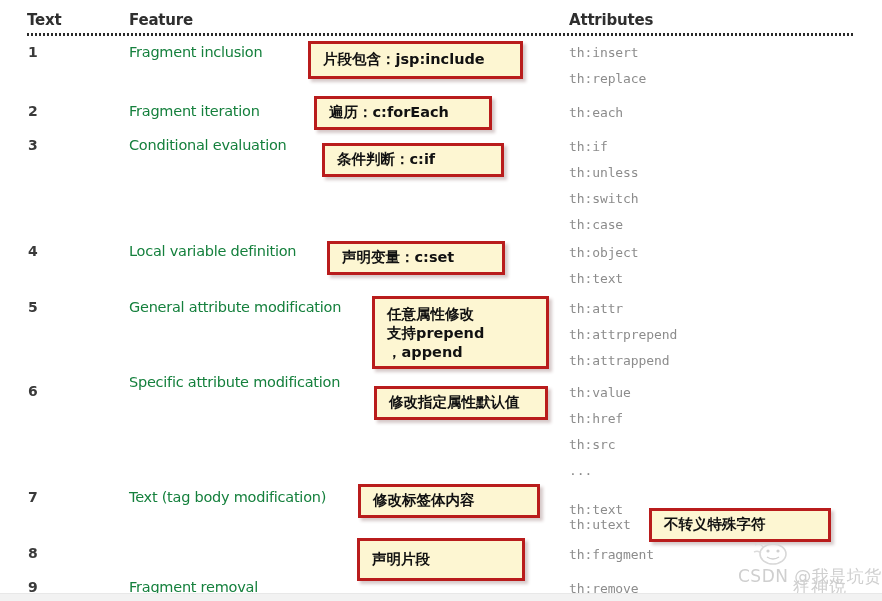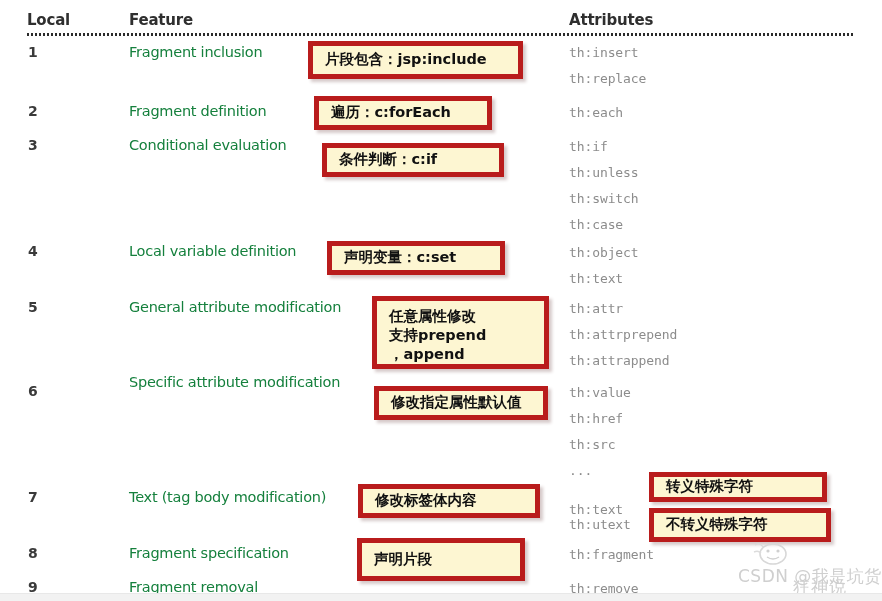--- a/index.html
+++ b/index.html
@@ -81,21 +81,21 @@
     color: #8c8c8c;
     white-space: nowrap;
     letter-spacing: -0.1px;
   }
 
   
   .callout {
     position: absolute;
     box-sizing: border-box;
     background: #fdf6d2;
-    border: 5px solid #b91c1c;
+    border: 3px solid #b91c1c;
     box-shadow: 3px 3px 3px rgba(120, 80, 80, 0.30);
     display: flex;
     align-items: center;
     font-family: "DejaVu Sans", "Liberation Sans", sans-serif;
     font-weight: bold;
     font-size: 14.5px;
     color: #111111;
     line-height: 1.22;
     padding: 2px 12px;
     white-space: pre-line;
@@ -133,43 +133,42 @@
     top: 540px;
     width: 36px;
     height: 26px;
   }
 </style>
 </head>
 <body>
 
 <div id="page">
 
-  <div class="col-head" id="head-order">Local</div>
+  <div class="col-head" id="head-order">Text</div>
   <div class="col-head" id="head-feature">Feature</div>
   <div class="col-head" id="head-attrs">Attributes</div>
   <div class="head-rule"></div>
 
   <div class="order-cell" style="top:44px;">1</div>
   <div class="order-cell" style="top:103px;">2</div>
   <div class="order-cell" style="top:137px;">3</div>
   <div class="order-cell" style="top:243px;">4</div>
   <div class="order-cell" style="top:299px;">5</div>
   <div class="order-cell" style="top:383px;">6</div>
   <div class="order-cell" style="top:489px;">7</div>
   <div class="order-cell" style="top:545px;">8</div>
   <div class="order-cell" style="top:579px;">9</div>
 
   <div class="feature-cell" style="top:44px;">Fragment inclusion</div>
-  <div class="feature-cell" style="top:103px;">Fragment definition</div>
+  <div class="feature-cell" style="top:103px;">Fragment iteration</div>
   <div class="feature-cell" style="top:137px;">Conditional evaluation</div>
   <div class="feature-cell" style="top:243px;">Local variable definition</div>
   <div class="feature-cell" style="top:299px;">General attribute modification</div>
   <div class="feature-cell" style="top:374px;">Specific attribute modification</div>
   <div class="feature-cell" style="top:489px;">Text (tag body modification)</div>
-  <div class="feature-cell" style="top:545px;">Fragment specification</div>
   <div class="feature-cell" style="top:579px;">Fragment removal</div>
 
   <div class="attr-cell" style="top:45px;">th:insert</div>
   <div class="attr-cell" style="top:71px;">th:replace</div>
 
   <div class="attr-cell" style="top:105px;">th:each</div>
 
   <div class="attr-cell" style="top:139px;">th:if</div>
   <div class="attr-cell" style="top:165px;">th:unless</div>
   <div class="attr-cell" style="top:191px;">th:switch</div>
@@ -203,21 +202,20 @@
   <div class="callout" style="left:327px; top:241px; width:178px; height:34px;">声明变量：c:set</div>
 
   <div class="callout multiline" style="left:372px; top:296px; width:177px; height:73px;">任意属性修改
 支持prepend
 ，append</div>
 
   <div class="callout" style="left:374px; top:386px; width:174px; height:34px;">修改指定属性默认值</div>
 
   <div class="callout" style="left:358px; top:484px; width:182px; height:34px;">修改标签体内容</div>
 
-  <div class="callout" style="left:649px; top:472px; width:178px; height:30px;">转义特殊字符</div>
 
   <div class="callout" style="left:649px; top:508px; width:182px; height:34px;">不转义特殊字符</div>
 
   <div class="callout" style="left:357px; top:538px; width:168px; height:43px;">声明片段</div>
 
   <svg class="wm-face" viewBox="0 0 36 26">
     <ellipse cx="20" cy="14" rx="13" ry="10" fill="none" stroke="#d8d8d8" stroke-width="1.6"></ellipse>
     <circle cx="15" cy="11" r="1.6" fill="#d0d0d0"></circle>
     <circle cx="25" cy="11" r="1.6" fill="#d0d0d0"></circle>
     <path d="M14 17 Q20 21 26 17" fill="none" stroke="#d0d0d0" stroke-width="1.4"></path>

